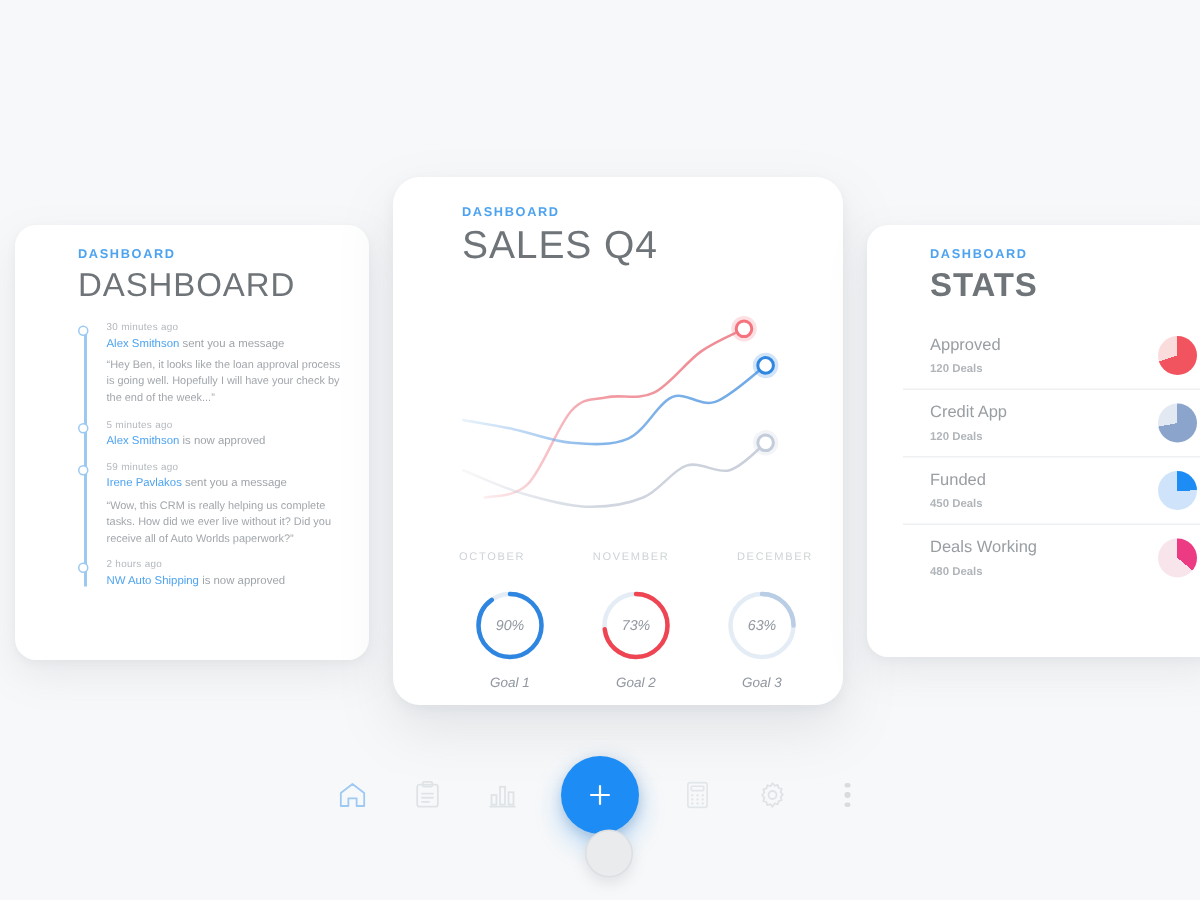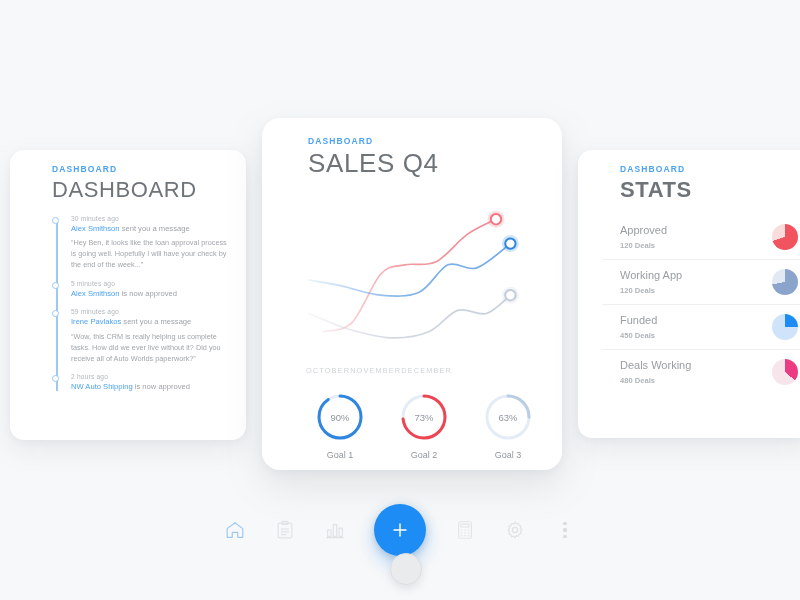--- a/index.html
+++ b/index.html
@@ -45,25 +45,25 @@
     font-size:7.3px;color:#a2a7ac;line-height:1.5;margin-top:4px;
   }
 
   
   #sales{left:262px;top:118px;width:276px;height:352px;border-radius:18px;
     box-shadow:0 16px 36px rgba(120,130,145,.17), 0 3px 8px rgba(120,130,145,.08);}
   #sales .head{padding:18px 0 0 22px;}
   .chart-wrap{position:relative;width:276px;height:185px;margin-top:8px;}
   .chart-wrap svg{display:block;}
   .months{
-    display:flex;
+    display:flex;justify-content:space-between;
     padding:0 20px;margin-top:-4px;
   }
   .months span{color:#cfd3d7;font-size:7.4px;letter-spacing:1.1px;}
-  .goals{display:flex;justify-content:space-around;margin-top:16px;padding:0 12px;}
+  .goals{display:flex;justify-content:space-around;margin-top:16px;padding:0 12px;font-style:italic;}
   .goal{text-align:center;}
   .goal .ring{position:relative;width:52px;height:52px;}
   .goal .ring svg{display:block;}
   .goal .pct{
     position:absolute;left:0;top:0;width:52px;height:52px;
     display:flex;align-items:center;justify-content:center;
     font-size:9.5px;color:#9197a0;
   }
   .goal .glabel{margin-top:7px;font-size:9px;color:#9197a0;}
 
@@ -231,21 +231,21 @@
     <div class="stat-rows">
       <div class="stat-row">
         <div>
           <div class="stat-name">Approved</div>
           <div class="stat-deals">120 Deals</div>
         </div>
         <div class="pie" style="background: conic-gradient(rgb(242, 84, 95) 0deg, rgb(242, 84, 95) 252deg, rgb(251, 220, 221) 252deg, rgb(251, 220, 221) 360deg);"></div>
       </div>
       <div class="stat-row">
         <div>
-          <div class="stat-name">Working App</div>
+          <div class="stat-name">Credit App</div>
           <div class="stat-deals">120 Deals</div>
         </div>
         <div class="pie" style="background: conic-gradient(rgb(139, 164, 204) 0deg, rgb(139, 164, 204) 259.2deg, rgb(227, 233, 242) 259.2deg, rgb(227, 233, 242) 360deg);"></div>
       </div>
       <div class="stat-row">
         <div>
           <div class="stat-name">Funded</div>
           <div class="stat-deals">450 Deals</div>
         </div>
         <div class="pie" style="background: conic-gradient(rgb(29, 141, 245) 0deg, rgb(29, 141, 245) 90deg, rgb(207, 228, 250) 90deg, rgb(207, 228, 250) 360deg);"></div>

